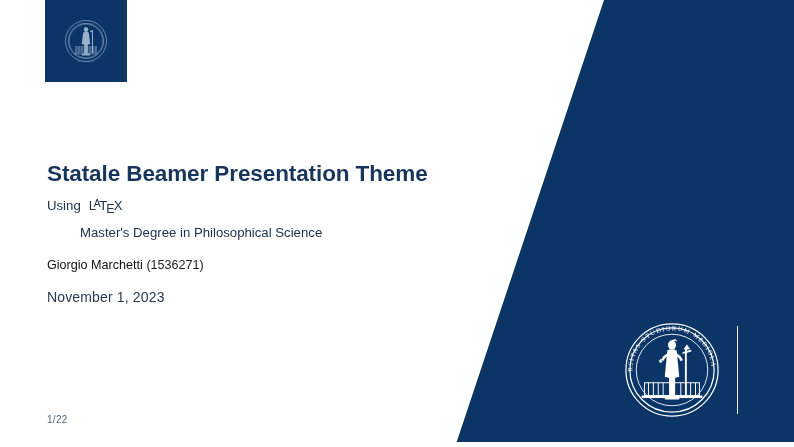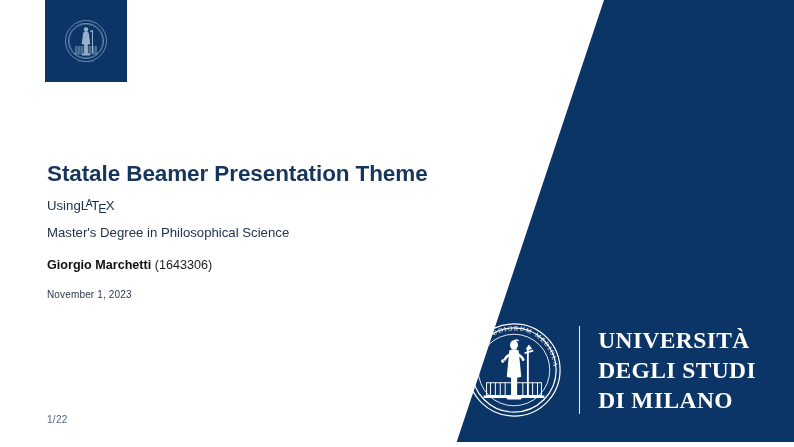--- a/index.html
+++ b/index.html
@@ -54,48 +54,49 @@
     white-space:nowrap;
   }
   .slide-subtitle {
     margin-top:10px;
     font-size:13.2px;
     font-weight:400;
     color:#20334d;
     line-height:1.35;
     display:flex;
     align-items:baseline;
-    gap:0;
+    gap:8px;
     white-space:nowrap;
   }
   .slide-subtitle2 {
     margin-top:9px;
     font-size:13.2px;
     font-weight:400;
     color:#20334d;
     line-height:1.35;
     white-space:nowrap;
+    margin-left:33px;
   }
   
   .latex { font-family:Liberation Sans, sans-serif; display:inline-block; white-space:nowrap; }
   .latex .a { font-size:.78em; position:relative; top:-.33em; margin-left:-.22em; margin-right:-.13em; }
   .latex .e { position:relative; top:.22em; margin-left:-.1em; margin-right:-.06em; font-size:.95em; }
 
   .author-line {
     margin-top:16px;
     font-size:12.6px;
     color:#1b1b1b;
     white-space:nowrap;
   }
-  .author-name { font-weight:bold; color:#101010; }
+  .author-name { font-weight:normal; color:#101010; }
   .author-id { font-weight:400; color:#1b1b1b; }
 
   .slide-date {
     margin-top:17px;
-    font-size:10px;
+    font-size:14px;
     color:#2a3a52;
     letter-spacing:.15px;
     white-space:nowrap;
   }
 
   
   .page-number {
     position:absolute;
     left:47px; bottom:17px;
     font-size:10px;
@@ -180,21 +181,21 @@
       <span>Using </span>
       <span class="latex">
         <span>L</span><span class="a">A</span><span>T</span><span class="e">E</span><span>X</span>
       </span>
     </div>
 
     <div class="slide-subtitle2">Master's Degree in Philosophical Science</div>
 
     <div class="author-line">
       <span class="author-name">Giorgio Marchetti</span>
-      <span class="author-id">(1643306)</span>
+      <span class="author-id">(1536271)</span>
     </div>
 
     <div class="slide-date">November 1, 2023</div>
   </div>
 
   <div class="page-number">1/22</div>
 
   <div class="logo-lockup">
     <svg class="lockup-seal" viewBox="0 0 100 100">
       <g fill="none" stroke="#ffffff" stroke-width="1.25">
@@ -238,20 +239,15 @@
         <rect x="47" y="57" width="6.2" height="19.5" rx="1.2"></rect>
         <rect x="42.6" y="76.5" width="15" height="3.6" rx="1"></rect>
         <rect x="63.2" y="28" width="1.9" height="48" rx=".9"></rect>
         <path d="M62 28.5 l3.2 -4.4 l3.3 4.4 q-3.3 1.6 -6.5 0 z"></path>
         <path d="M60.6 32 l8.8 -2.6 l.5 1.7 l-8.9 2.6 z"></path>
       </g>
     </svg>
 
     <div class="lockup-divider"></div>
 
-    <div class="lockup-text">
-      <div>UNIVERSITÀ</div>
-      <div>DEGLI STUDI</div>
-      <div>DI MILANO</div>
-    </div>
   </div>
 
 </div>
 
 </body></html>

